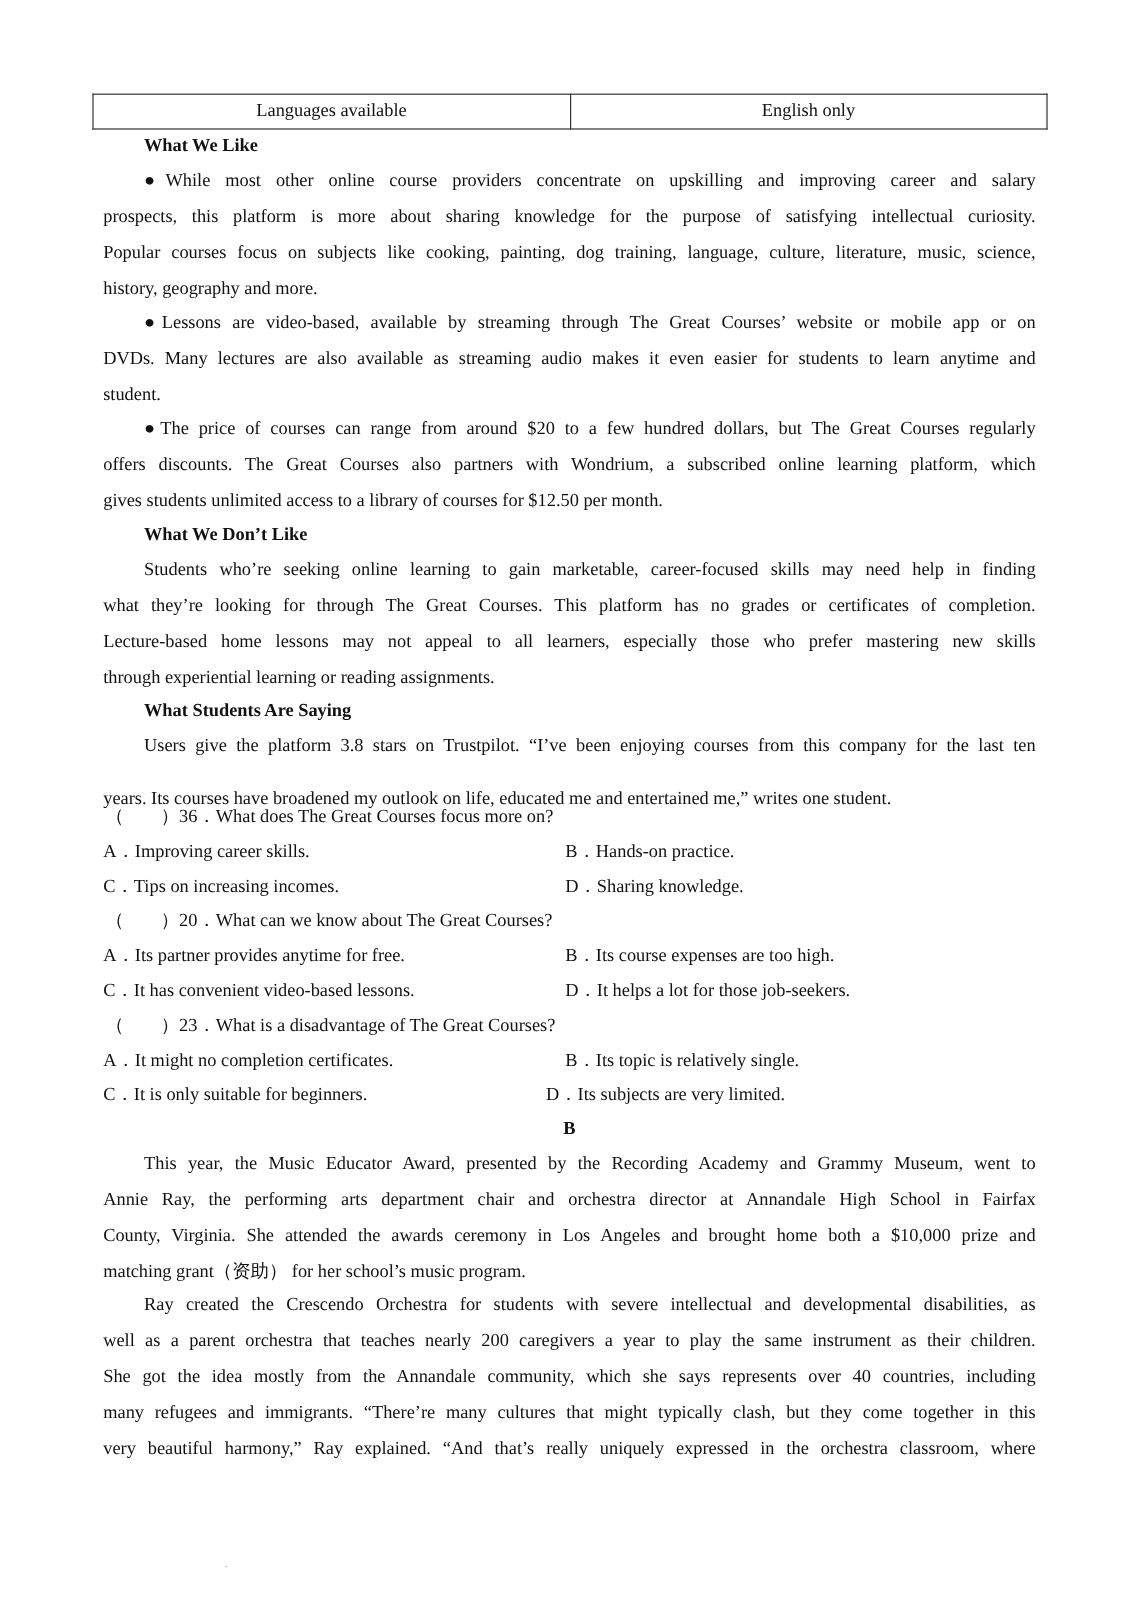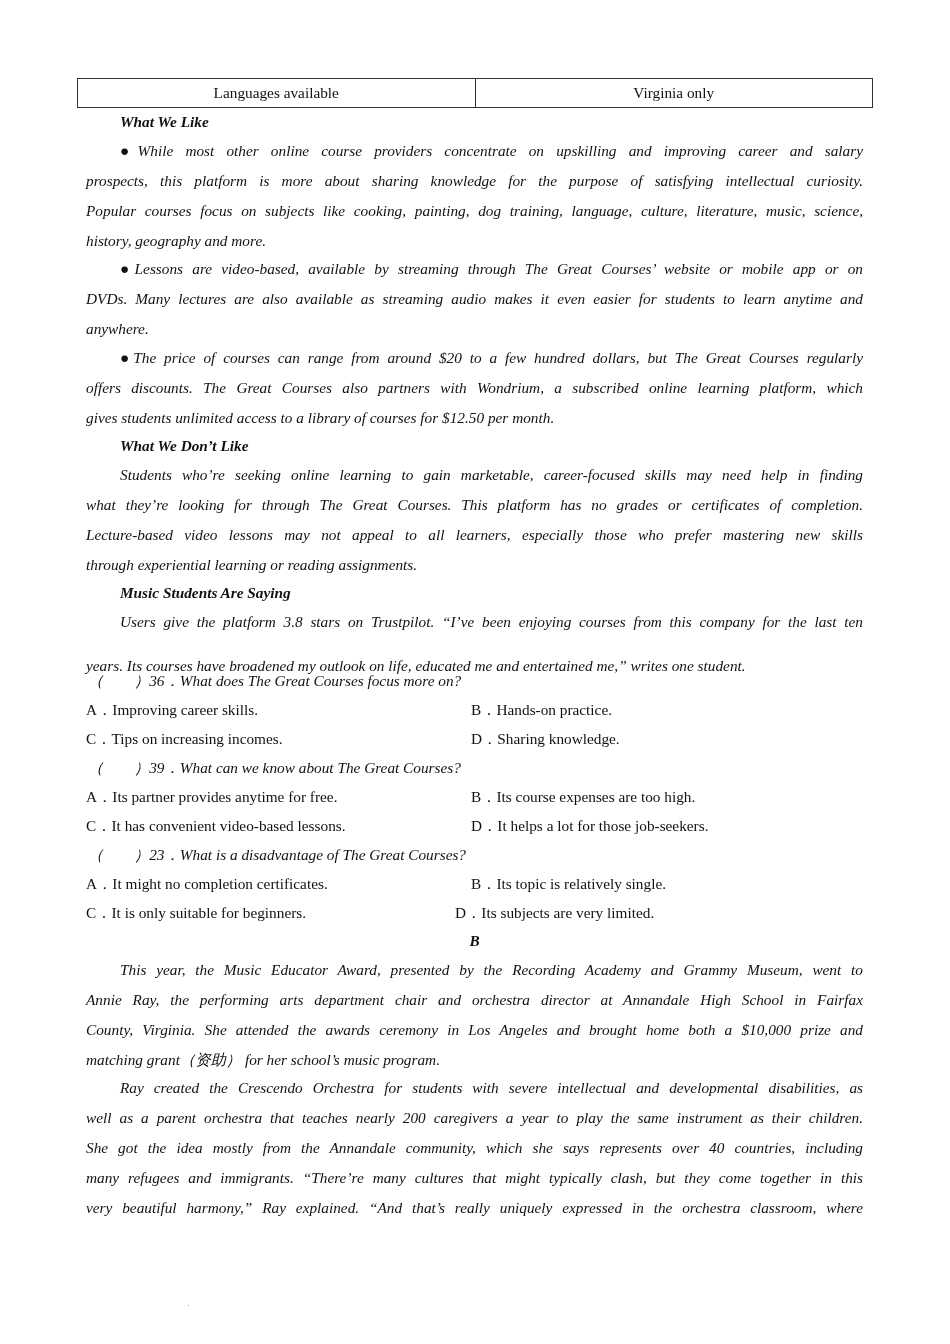--- a/index.html
+++ b/index.html
@@ -8,72 +8,72 @@
     font-family: "Liberation Serif", serif; color: #111111; font-size: 15.3px;
   }
   table.info {
     position: absolute; left: 77px; top: 78px; width: 796px;
     border-collapse: collapse; font-size: 15.3px;
   }
   table.info td {
     border: 1px solid #333333; height: 28px; text-align: center; padding: 0;
     width: 50%;
   }
-  .line { position: absolute; left: 86px; width: 777px; line-height: 20px; white-space: nowrap; font-style: italic; }
+  .line { position: absolute; left: 86px; width: 777px; line-height: 20px; white-space: nowrap; }
   .just { text-align: justify; text-align-last: justify; white-space: normal; }
   .indent { padding-left: 34px; box-sizing: border-box; }
   .bold { font-weight: bold; }
   .opt { position: absolute; white-space: nowrap; line-height: 20px; }
   .center { text-align: center; }
   .dot { position: absolute; left: 188px; top: 1305px; width: 1px; height: 1px; background: #999; }
 </style>
 </head>
 <body>
 
 <table class="info">
   <tbody>
       <tr>
     <td>Languages available</td>
-    <td>Virginia only</td>
+    <td>English only</td>
   </tr>
 </tbody>
   </table>
 
 <div class="line indent bold" style="top:112px">What We Like</div>
 
 <div class="line just indent" style="top:141px">●While most other online course providers concentrate on upskilling and improving career and salary</div>
 <div class="line just" style="top:171px">prospects, this platform is more about sharing knowledge for the purpose of satisfying intellectual curiosity.</div>
 <div class="line just" style="top:201px">Popular courses focus on subjects like cooking, painting, dog training, language, culture, literature, music, science,</div>
 <div class="line" style="top:231px">history, geography and more.</div>
 
 <div class="line just indent" style="top:259px">●Lessons are video-based, available by streaming through The Great Courses’ website or mobile app or on</div>
 <div class="line just" style="top:289px">DVDs. Many lectures are also available as streaming audio makes it even easier for students to learn anytime and</div>
-<div class="line" style="top:319px">anywhere.</div>
+<div class="line" style="top:319px">student.</div>
 
 <div class="line just indent" style="top:348px">●The price of courses can range from around $20 to a few hundred dollars, but The Great Courses regularly</div>
 <div class="line just" style="top:378px">offers discounts. The Great Courses also partners with Wondrium, a subscribed online learning platform, which</div>
 <div class="line" style="top:408px">gives students unlimited access to a library of courses for $12.50 per month.</div>
 
 <div class="line indent bold" style="top:436px">What We Don’t Like</div>
 <div class="line just indent" style="top:465px">Students who’re seeking online learning to gain marketable, career-focused skills may need help in finding</div>
 <div class="line just" style="top:495px">what they’re looking for through The Great Courses. This platform has no grades or certificates of completion.</div>
-<div class="line just" style="top:525px">Lecture-based video lessons may not appeal to all learners, especially those who prefer mastering new skills</div>
+<div class="line just" style="top:525px">Lecture-based home lessons may not appeal to all learners, especially those who prefer mastering new skills</div>
 <div class="line" style="top:555px">through experiential learning or reading assignments.</div>
 
-<div class="line indent bold" style="top:583px">Music Students Are Saying</div>
+<div class="line indent bold" style="top:583px">What Students Are Saying</div>
 <div class="line just indent" style="top:612px">Users give the platform 3.8 stars on Trustpilot. “I’ve been enjoying courses from this company for the last ten</div>
 <div class="line" style="top:656px">years. Its courses have broadened my outlook on life, educated me and entertained me,” writes one student.</div>
 
 <div class="line" style="top:671px; left:88px">（　　）36．What does The Great Courses focus more on?</div>
 <div class="opt" style="top:700px; left:86px">A．Improving career skills.</div>
 <div class="opt" style="top:700px; left:471px">B．Hands-on practice.</div>
 <div class="opt" style="top:729px; left:86px">C．Tips on increasing incomes.</div>
 <div class="opt" style="top:729px; left:471px">D．Sharing knowledge.</div>
 
-<div class="line" style="top:758px; left:88px">（　　）39．What can we know about The Great Courses?</div>
+<div class="line" style="top:758px; left:88px">（　　）20．What can we know about The Great Courses?</div>
 <div class="opt" style="top:787px; left:86px">A．Its partner provides anytime for free.</div>
 <div class="opt" style="top:787px; left:471px">B．Its course expenses are too high.</div>
 <div class="opt" style="top:816px; left:86px">C．It has convenient video-based lessons.</div>
 <div class="opt" style="top:816px; left:471px">D．It helps a lot for those job-seekers.</div>
 
 <div class="line" style="top:845px; left:88px">（　　）23．What is a disadvantage of The Great Courses?</div>
 <div class="opt" style="top:874px; left:86px">A．It might no completion certificates.</div>
 <div class="opt" style="top:874px; left:471px">B．Its topic is relatively single.</div>
 <div class="opt" style="top:903px; left:86px">C．It is only suitable for beginners.</div>
 <div class="opt" style="top:903px; left:455px">D．Its subjects are very limited.</div>

